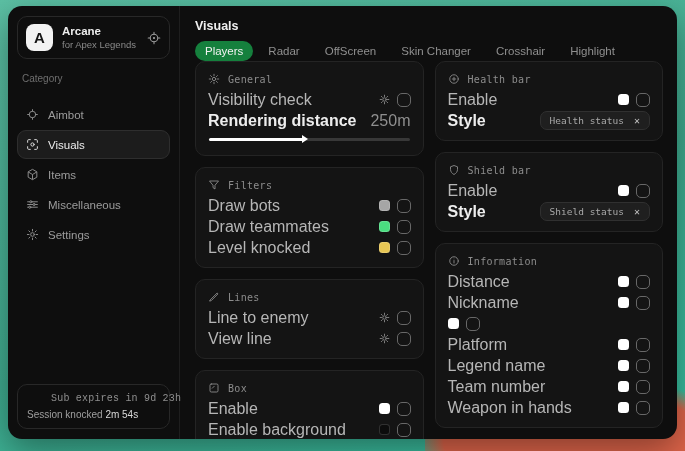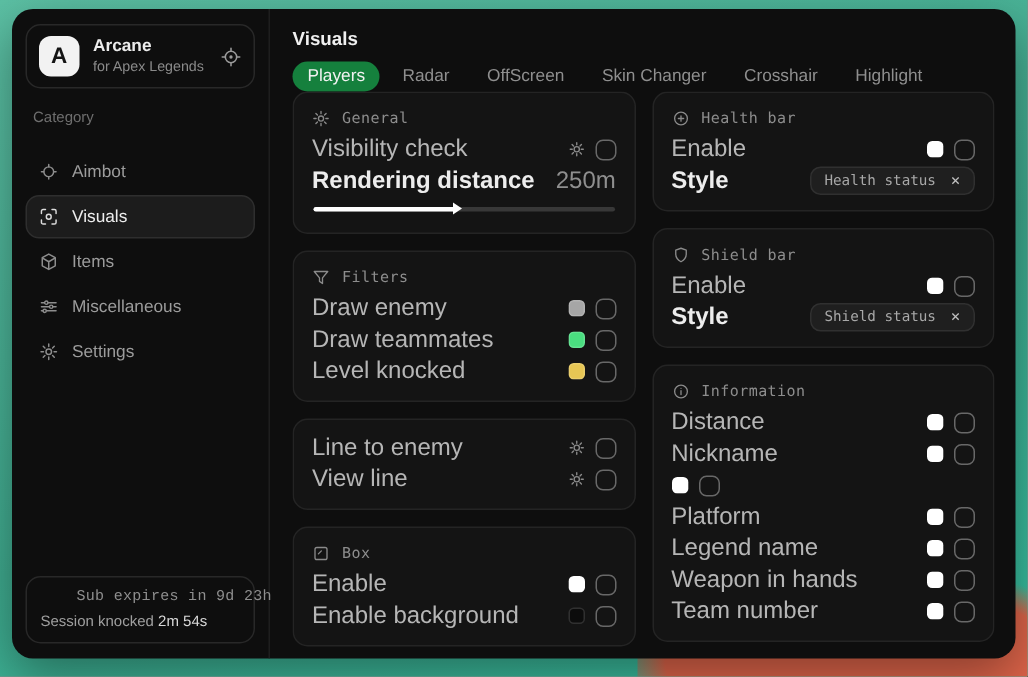--- a/index.html
+++ b/index.html
@@ -204,21 +204,21 @@
         <div class="card">
           <div class="card-head">
             <span class="mini-ico">
               <svg width="12" height="12" viewBox="0 0 24 24" fill="none" stroke="currentColor" stroke-width="1.8" stroke-linejoin="round">
                 <path d="M3 4h18l-7 8.5V20l-4-2.8v-4.7z"></path>
               </svg>
             </span>
             <span class="card-title">Filters</span>
           </div>
           <div class="row">
-            <span class="row-label">Draw enemy</span>
+            <span class="row-label">Draw bots</span>
             <span class="controls">
               <span class="swatch" style="background: rgb(166, 166, 166);"></span>
               <span class="checkbox"></span>
             </span>
           </div>
           <div class="row">
             <span class="row-label">Draw teammates</span>
             <span class="controls">
               <span class="swatch" style="background: rgb(74, 222, 128);"></span>
               <span class="checkbox"></span>
@@ -227,20 +227,28 @@
           <div class="row">
             <span class="row-label">Level knocked</span>
             <span class="controls">
               <span class="swatch" style="background: rgb(231, 198, 84);"></span>
               <span class="checkbox"></span>
             </span>
           </div>
         </div>
 
         <div class="card">
+          <div class="card-head">
+            <span class="mini-ico">
+              <svg width="12" height="12" viewBox="0 0 24 24" fill="none" stroke="currentColor" stroke-width="1.8" stroke-linecap="round" stroke-linejoin="round">
+                <path d="M4 20l2.5-.7L20 5.8 18.2 4 4.7 17.5z"></path>
+              </svg>
+            </span>
+            <span class="card-title">Lines</span>
+          </div>
           <div class="row">
             <span class="row-label">Line to enemy</span>
             <span class="controls">
               <span class="mini-ico">
                 <svg width="11" height="11" viewBox="0 0 24 24" fill="none" stroke="currentColor" stroke-width="2" stroke-linecap="round">
                   <circle cx="12" cy="12" r="3.8"></circle>
                   <path d="M12 2.5v3M12 18.5v3M2.5 12h3M18.5 12h3M5.2 5.2l2.1 2.1M16.7 16.7l2.1 2.1M18.8 5.2l-2.1 2.1M7.3 16.7l-2.1 2.1"></path>
                 </svg>
               </span>
               <span class="checkbox"></span>
@@ -379,28 +387,28 @@
             </span>
           </div>
           <div class="row">
             <span class="row-label">Legend name</span>
             <span class="controls">
               <span class="swatch" style="background: rgb(255, 255, 255);"></span>
               <span class="checkbox"></span>
             </span>
           </div>
           <div class="row">
+            <span class="row-label">Team number</span>
+            <span class="controls">
+              <span class="swatch" style="background: rgb(255, 255, 255);"></span>
+              <span class="checkbox"></span>
+            </span>
+          </div>
+          <div class="row">
             <span class="row-label">Weapon in hands</span>
-            <span class="controls">
-              <span class="swatch" style="background: rgb(255, 255, 255);"></span>
-              <span class="checkbox"></span>
-            </span>
-          </div>
-          <div class="row">
-            <span class="row-label">Team number</span>
             <span class="controls">
               <span class="swatch" style="background: rgb(255, 255, 255);"></span>
               <span class="checkbox"></span>
             </span>
           </div>
         </div>
       </div>
 
     </div>
   </div>

